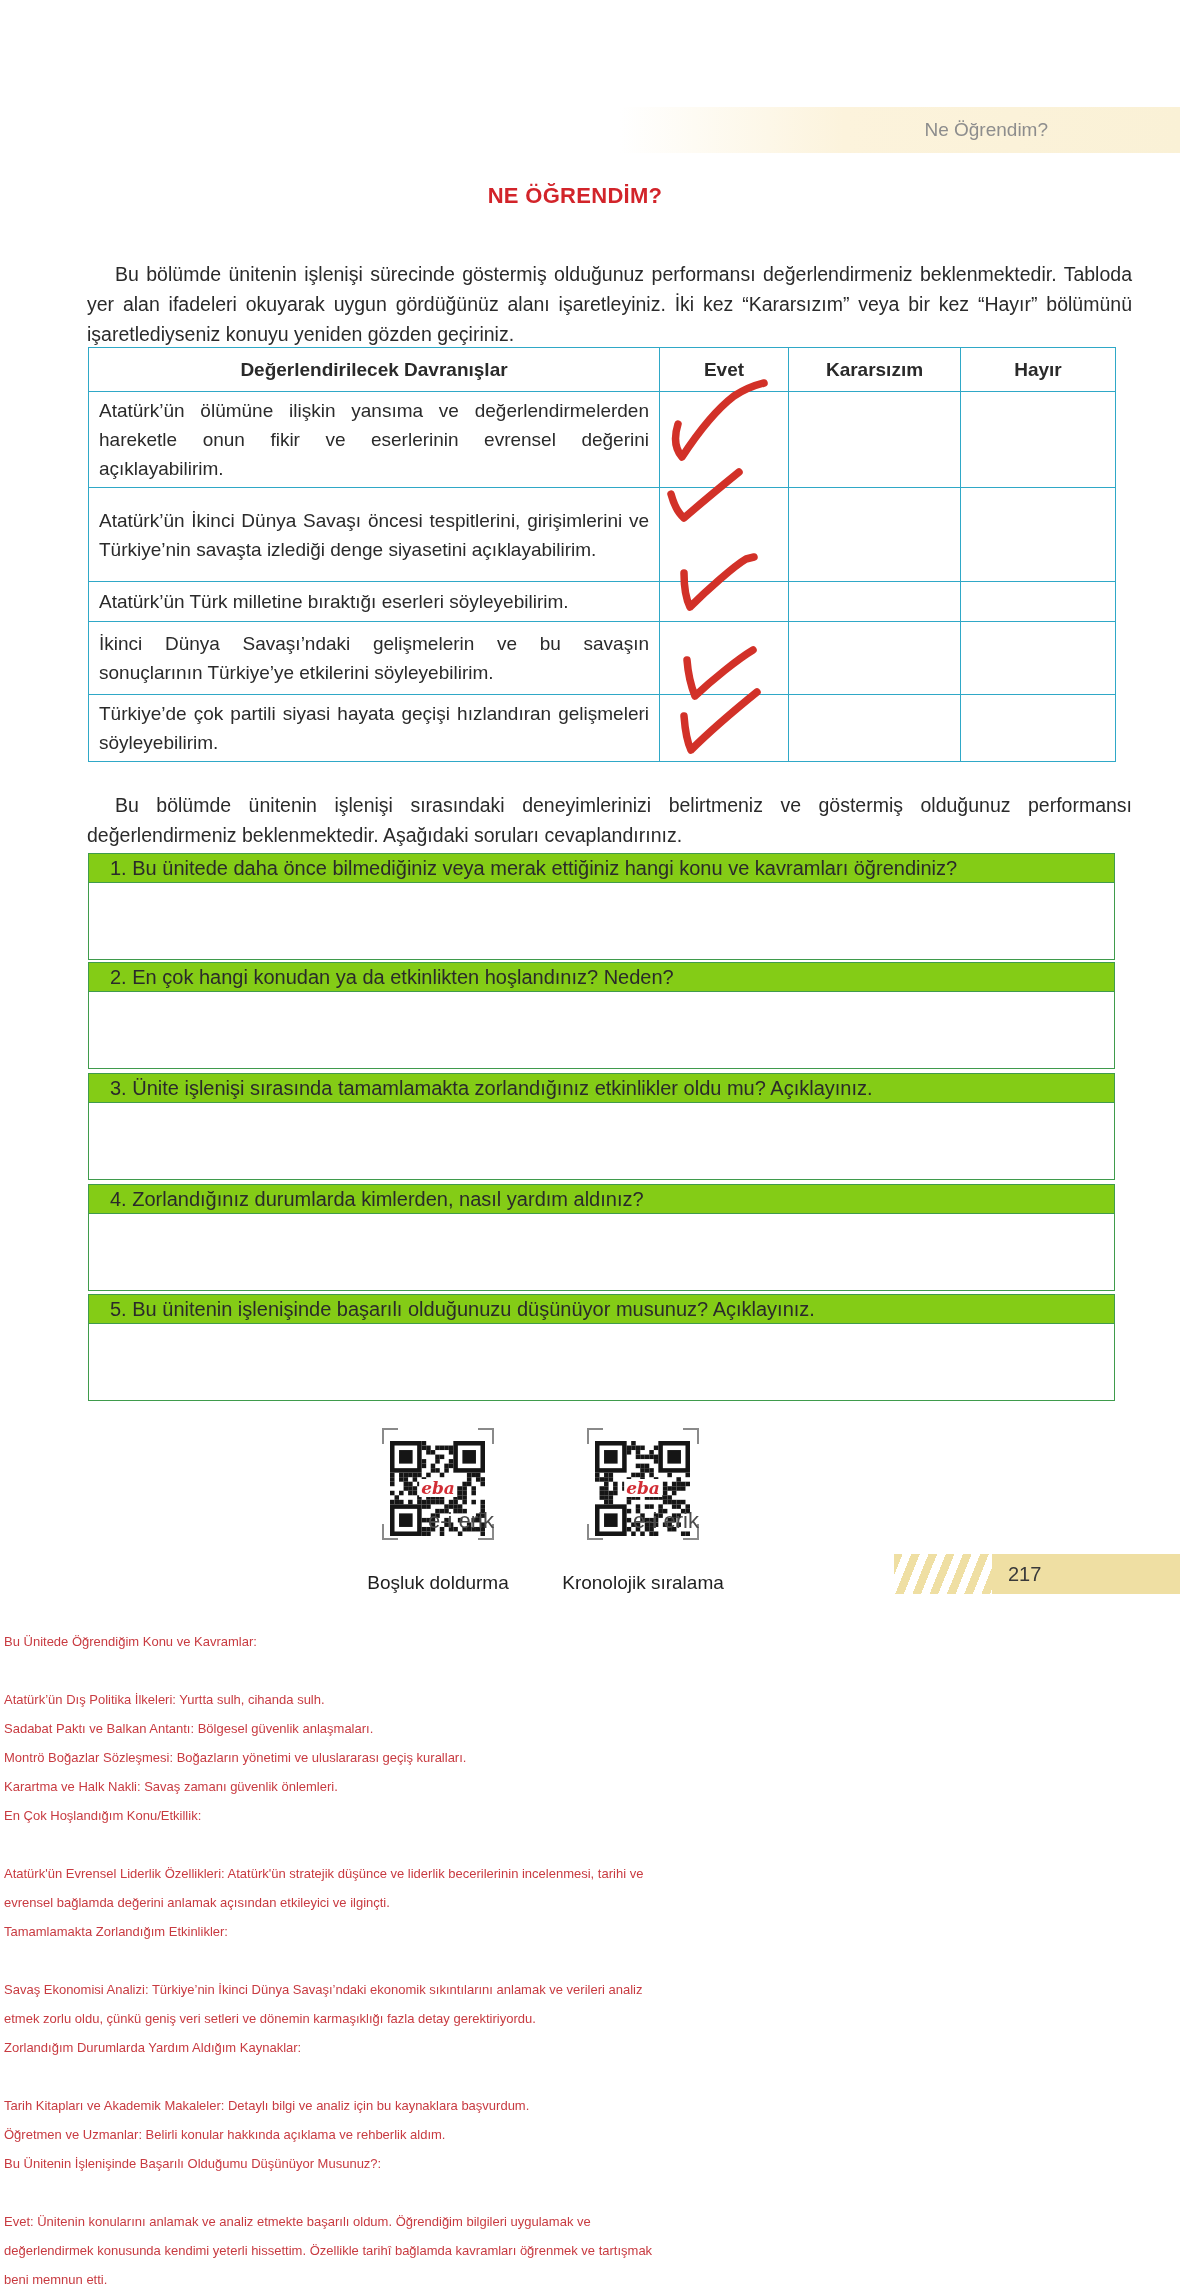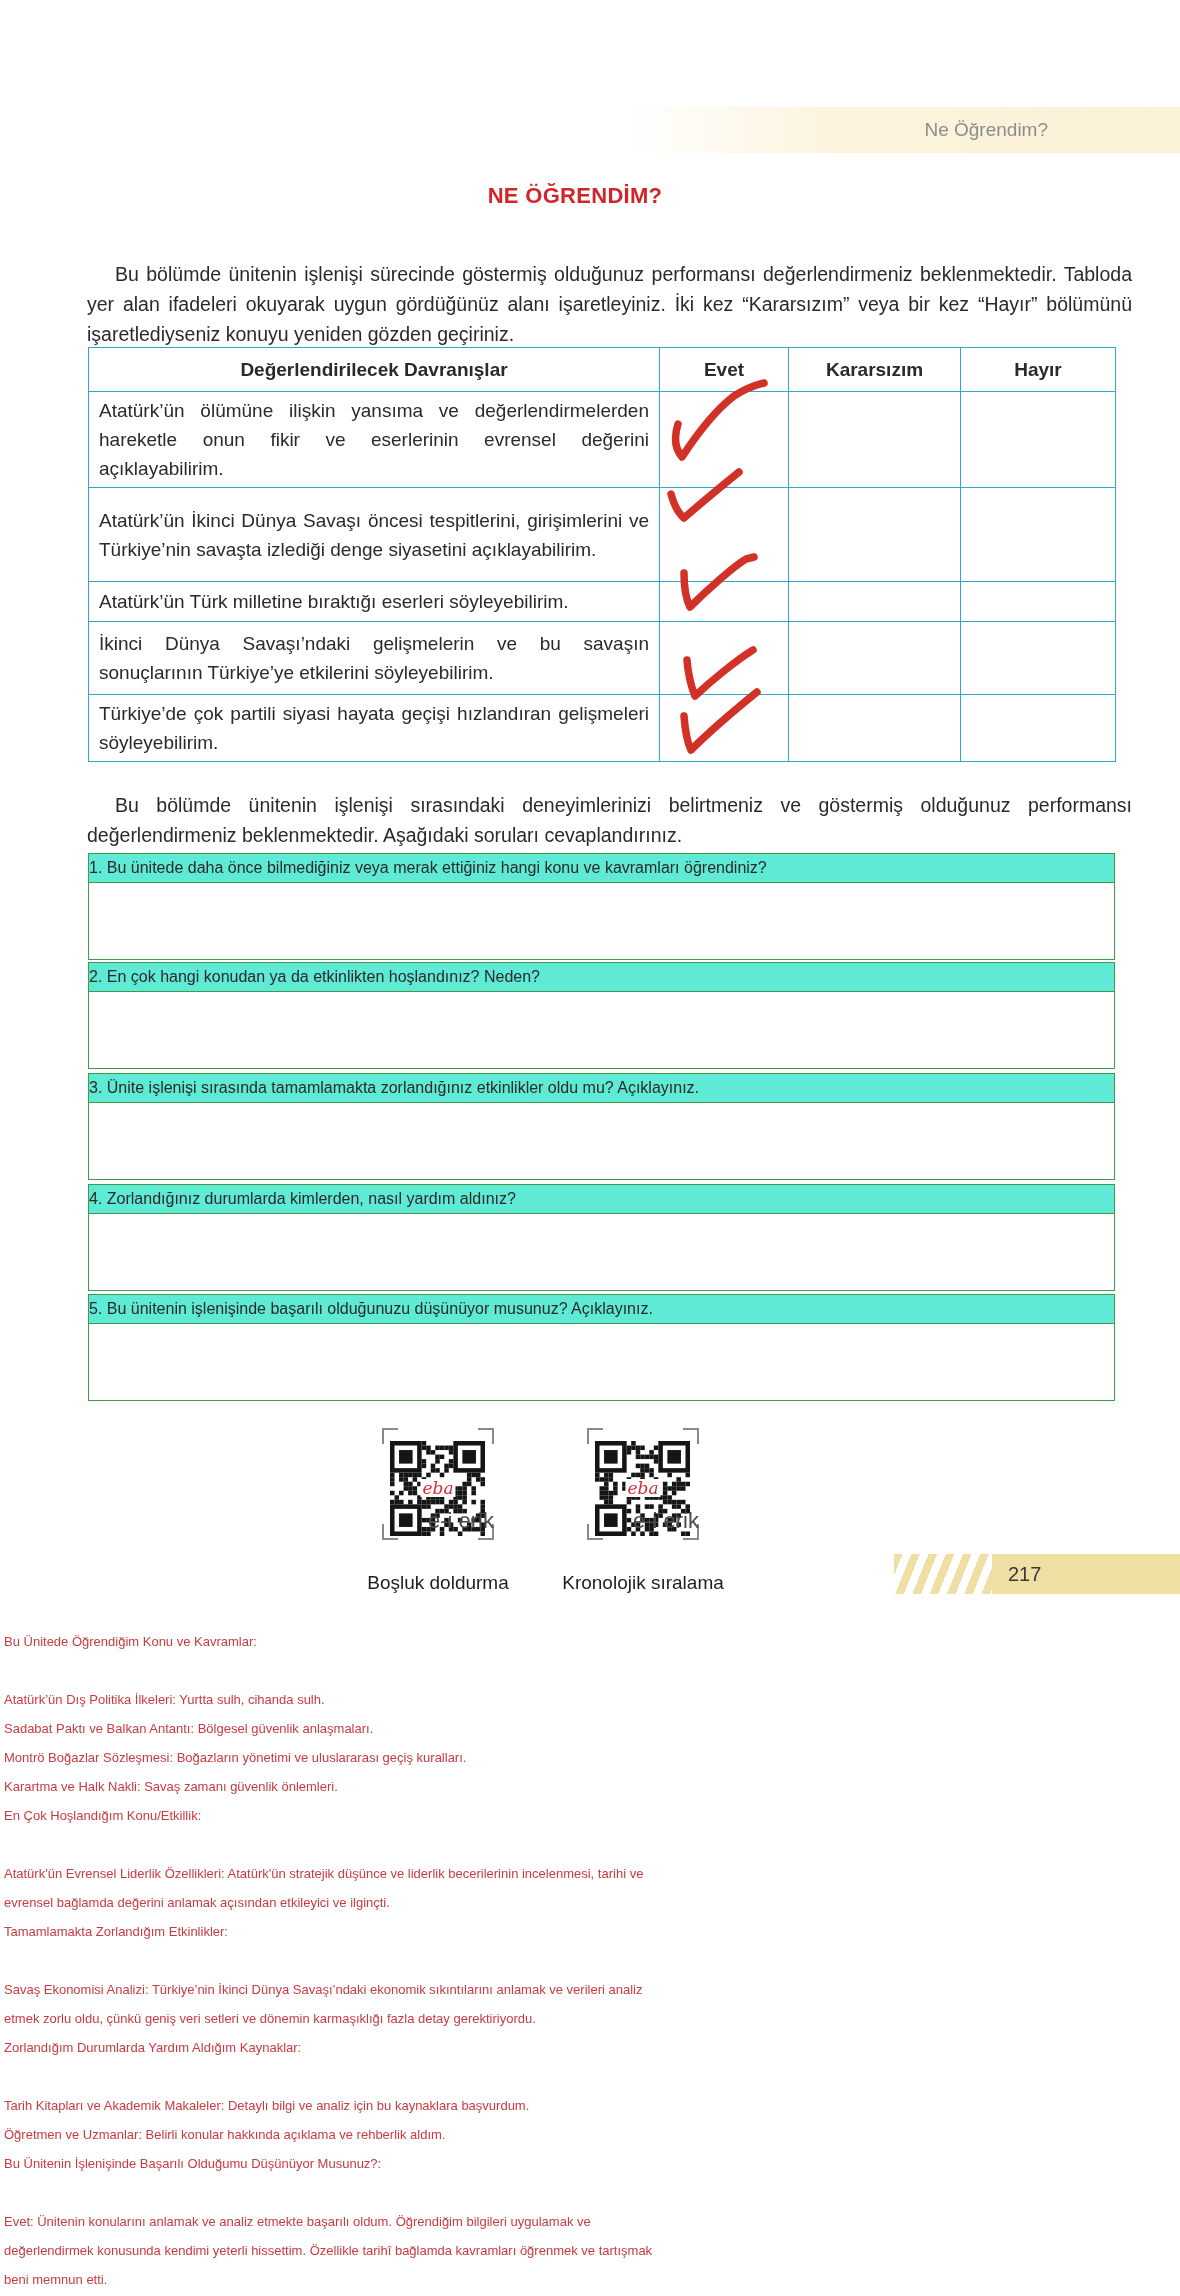--- a/index.html
+++ b/index.html
@@ -34,38 +34,38 @@
   .eval th { font-weight:bold; text-align:center; padding:0 4px; }
   .eval td.desc { padding:4px 10px; line-height:29px; text-align:justify; }
 
   
   #marks { position:absolute; left:0; top:0; pointer-events:none; }
   #marks path { stroke:#d23128; stroke-width:7.5; fill:none; stroke-linecap:round; stroke-linejoin:round; }
 
   
   .qblock { position:absolute; left:88px; width:1027px; box-sizing:border-box; }
   .qlabel {
-    border:1.5px solid #3f9b4c; height:28px; line-height:28px; padding-left:0;
-    font-size:16px; color:#2a2a2a; background:#5eead4; white-space:nowrap; overflow:hidden;
+    border:1.5px solid #3f9b4c; height:28px; line-height:28px; padding-left:21px;
+    font-size:20px; color:#2a2a2a; background:#84cc16; white-space:nowrap; overflow:hidden;
   }
   .qanswer { border:1.5px solid #3f9b4c; border-top:none; height:76px; background:#fff; }
 
   
   .qr { position:absolute; top:1428px; width:112px; }
   .qr .frame { position:relative; width:112px; height:126px; }
   .qr .c { position:absolute; width:14px; height:14px; border:0 solid #8a8a8a; }
   .qr .tl { top:0; left:0; border-top-width:2px; border-left-width:2px; }
   .qr .tr { top:0; right:0; border-top-width:2px; border-right-width:2px; }
   .qr .bl { bottom:14px; left:0; border-bottom-width:2px; border-left-width:2px; }
   .qr .br { bottom:14px; right:0; border-bottom-width:2px; border-right-width:2px; }
   .qrsvg { position:absolute; top:13px; left:8px; }
   .ebalabel {
     position:absolute; top:60px; left:50%; transform:translate(-50%,-50%);
     background:#ffffff; color:#d22d35; font-family:"DejaVu Serif", serif;
-    font-style:italic; font-weight:normal; font-size:17px; padding:0 2px; line-height:18px;
+    font-style:italic; font-weight:bold; font-size:17px; padding:0 2px; line-height:18px;
   }
   .qrtag { position:absolute; bottom:20px; width:100%; text-align:right; font-size:22px; color:#4a4a4a; }
   .caption {
     position:absolute; top:144px; left:50%; transform:translateX(-50%);
     white-space:nowrap; font-size:19px; color:#1f1f1f;
   }
   #qr1 { left:382px; }
   #qr2 { left:587px; }
 
   

